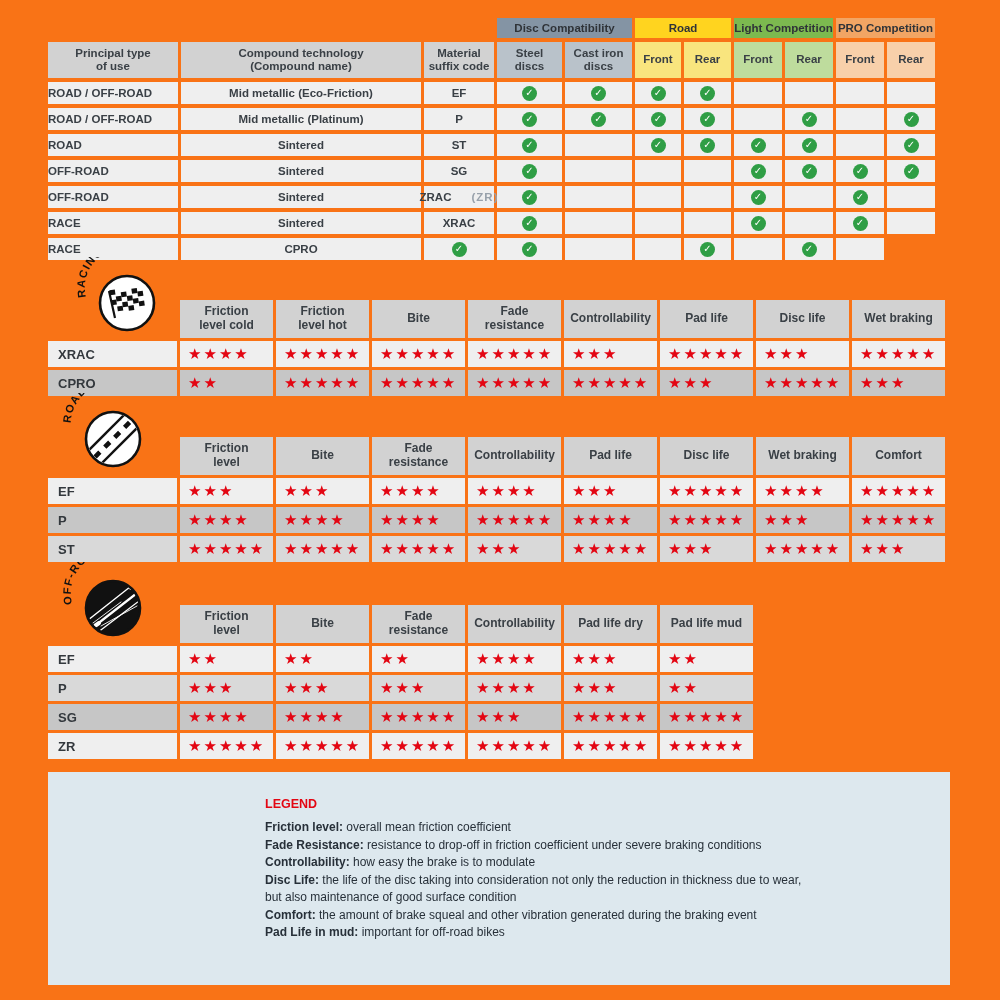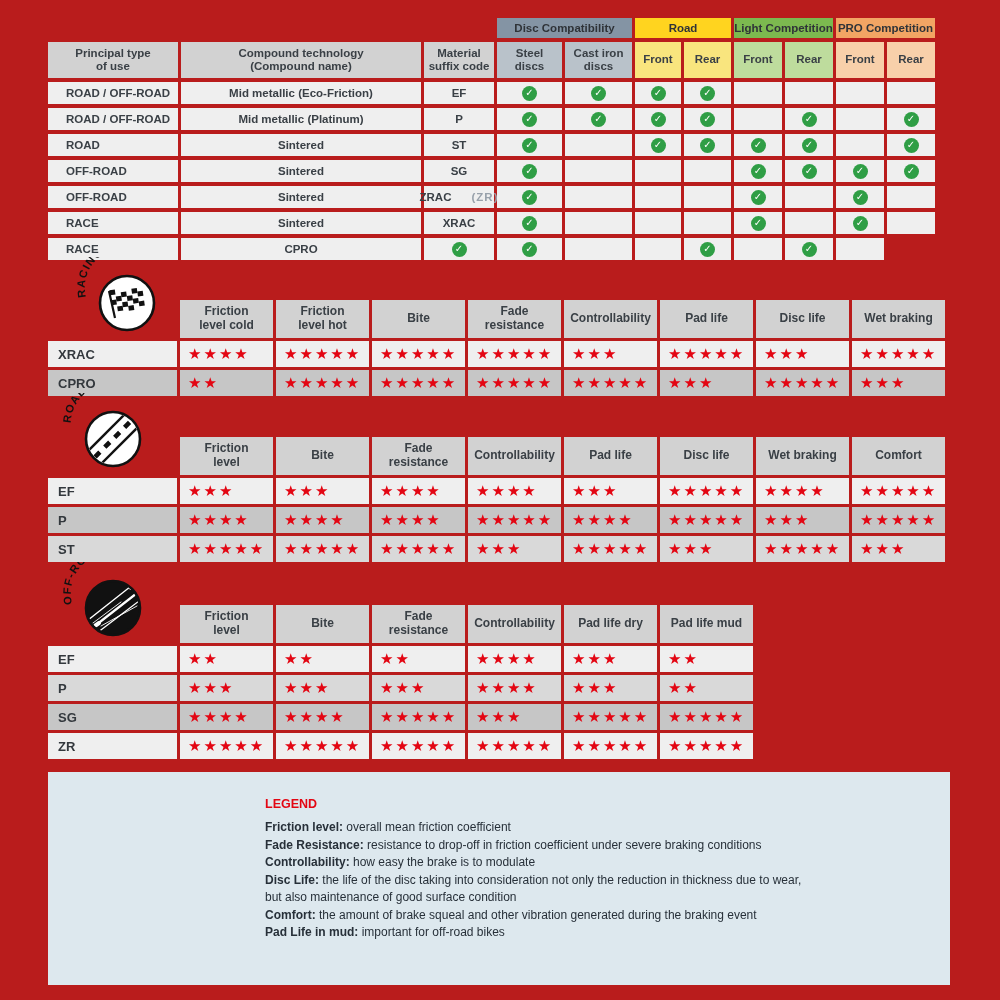--- a/index.html
+++ b/index.html
@@ -1,38 +1,38 @@
 <!DOCTYPE html>
 <html><head>
 <meta charset="utf-8">
 <style>
   html,body { margin:0; padding:0; background:#fff; }
   body { width:1000px; height:1000px; font-family:"Liberation Sans", sans-serif; }
-  .page { position:relative; width:1000px; height:1000px; overflow:hidden; background:#b91c1c; }
+  .page { position:relative; width:1000px; height:1000px; overflow:hidden; background:#f97316; }
 
   
   .compat {
     position:absolute; left:48px; top:18px;
     display:grid;
     grid-template-columns:130px 240px 70px 65px 67px 46px 47px 48px 48px 48px 48px;
     grid-template-rows:20px 36px repeat(7,22px);
     column-gap:3px; row-gap:4px;
   }
   .band-spacer { grid-column:1 / span 3; }
   .band {
     grid-column:span 2; display:flex; align-items:center; justify-content:center;
     font-weight:bold; font-size:11.5px; color:#2f3338;
   }
   .hcell {
     background:#d2d2d2; display:flex; align-items:center; justify-content:center;
     text-align:center; font-weight:bold; font-size:11.5px; line-height:1.15;
     color:#3a4046; white-space:pre-line;
   }
   .dcell { background:#efefef; display:flex; align-items:center; font-size:11.5px; font-weight:bold; color:#3a4046; }
-  .dcell.use { padding-left:18px; }
+  .dcell.use { padding-left:0; }
   .dcell.center { justify-content:center; }
   .code-suffix { color:#98a1ab; margin-left:20px; letter-spacing:1px; }
   .check {
     width:15px; height:15px; border-radius:50%; background:#2f9e45; color:#fff;
     font-family:"DejaVu Sans", sans-serif; font-size:10px; font-weight:bold;
     display:flex; align-items:center; justify-content:center; line-height:1;
   }
 
   
   .perf { position:absolute; left:48px; }

